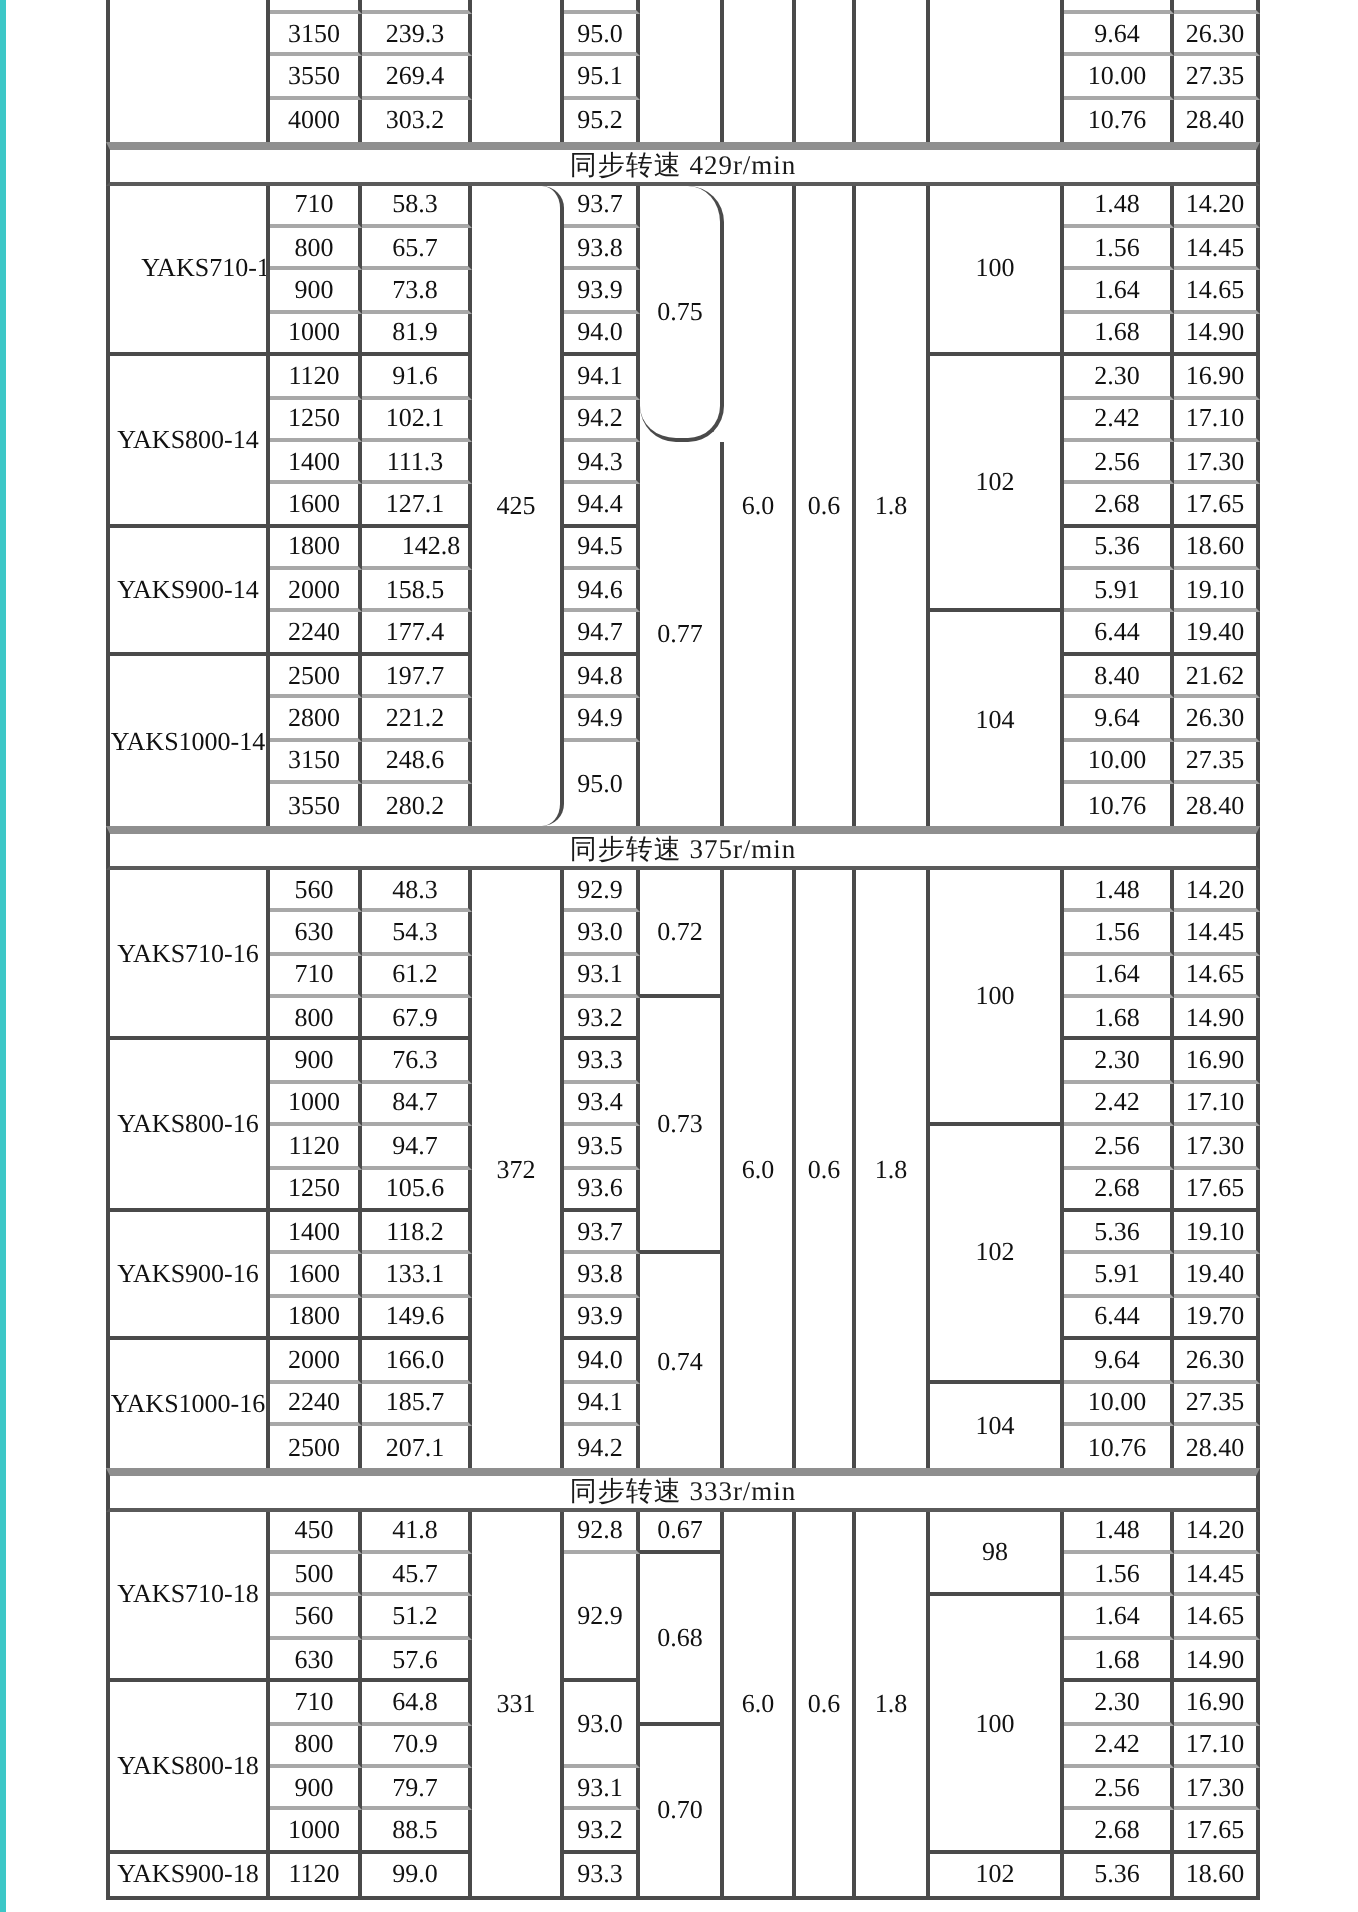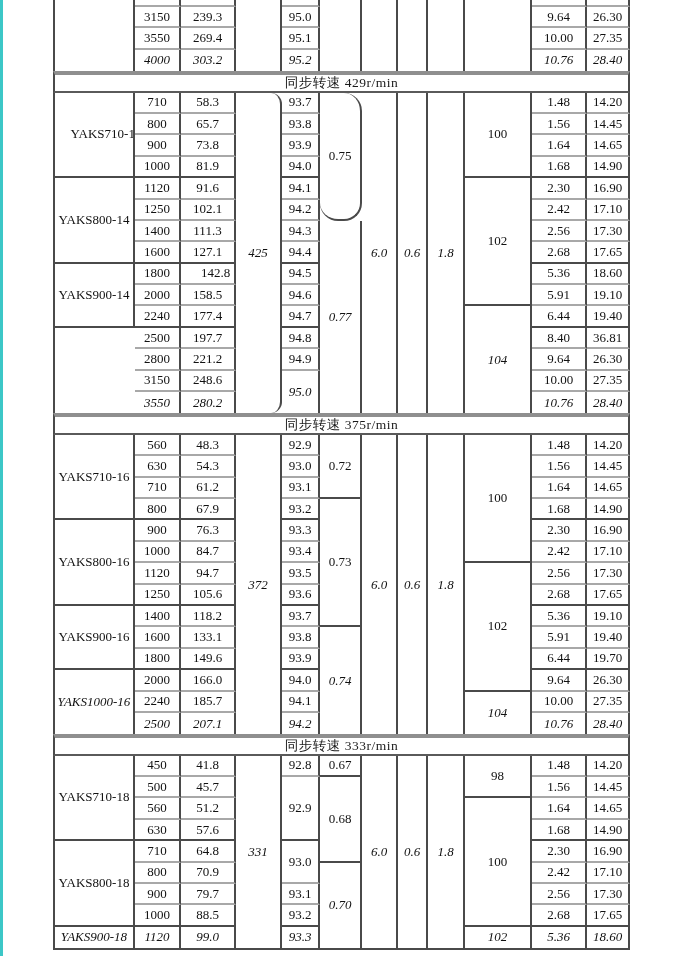--- a/index.html
+++ b/index.html
@@ -28,21 +28,21 @@
     display: grid; width: 577px;
     border-left: 2px solid #4a4a4a;
     background: #fff;
   }
   .sec-grid.last { border-bottom: 2px solid #4a4a4a; }
   .cell {
     border-right: 2px solid #4a4a4a;
     display: flex; align-items: center; justify-content: center;
     font-size: 13px; color: #111; white-space: nowrap; overflow: hidden;
   }
-  .bb-none { border-bottom: none; font-style: italic; }
+  .bb-none { border-bottom: none; }
   .bb-light { border-bottom: 2px solid #a8a8a8; }
   .bb-dark  { border-bottom: 2px solid #4a4a4a; }
 </style>
 </head>
 <body>
 
 <div class="page">
   <div class="accent-strip" style="background: rgb(60, 199, 199);"></div>
   <div class="spec-table">
       <div class="sec-grid" style="grid-template-columns: 80px 46px 55px 46px 38px 42px 36px 30px 37px 67px 55px 43px; grid-template-rows: 7px 21.4px 21.4px 21.4px;">
@@ -72,20 +72,21 @@
         <div class="cell bb-none" style="grid-area: 1 / 7 / span 4;"></div>
         <div class="cell bb-none" style="grid-area: 1 / 8 / span 4;"></div>
         <div class="cell bb-none" style="grid-area: 1 / 9 / span 4;"></div>
         <div class="cell bb-none" style="grid-area: 1 / 10 / span 4;"></div>
       </div>
       <div class="sec-title">同步转速  429r/min</div>
       <div class="sec-grid" style="grid-template-columns: 80px 46px 55px 46px 38px 42px 36px 30px 37px 67px 55px 43px; grid-template-rows: 21.4px 21.4px 21.4px 21.4px 21.4px 21.4px 21.4px 21.4px 21.4px 21.4px 21.4px 21.4px 21.4px 21.4px 21.4px;">
         <div class="cell bb-dark" style="grid-area: 1 / 1 / span 4; padding-left: 24px;">YAKS710-14</div>
         <div class="cell bb-dark" style="grid-area: 5 / 1 / span 4;">YAKS800-14</div>
         <div class="cell bb-dark" style="grid-area: 9 / 1 / span 3;">YAKS900-14</div>
+        <div class="cell bb-none" style="grid-area: 12 / 1 / span 4;">YAKS1000-14</div>
         <div class="cell bb-light" style="grid-area: 1 / 2 / span 1;">710</div>
         <div class="cell bb-light" style="grid-area: 1 / 3 / span 1;">58.3</div>
         <div class="cell bb-light" style="grid-area: 1 / 11 / span 1;">1.48</div>
         <div class="cell bb-light" style="grid-area: 1 / 12 / span 1;">14.20</div>
         <div class="cell bb-light" style="grid-area: 2 / 2 / span 1;">800</div>
         <div class="cell bb-light" style="grid-area: 2 / 3 / span 1;">65.7</div>
         <div class="cell bb-light" style="grid-area: 2 / 11 / span 1;">1.56</div>
         <div class="cell bb-light" style="grid-area: 2 / 12 / span 1;">14.45</div>
         <div class="cell bb-light" style="grid-area: 3 / 2 / span 1;">900</div>
         <div class="cell bb-light" style="grid-area: 3 / 3 / span 1;">73.8</div>
@@ -119,21 +120,21 @@
         <div class="cell bb-light" style="grid-area: 10 / 3 / span 1;">158.5</div>
         <div class="cell bb-light" style="grid-area: 10 / 11 / span 1;">5.91</div>
         <div class="cell bb-light" style="grid-area: 10 / 12 / span 1;">19.10</div>
         <div class="cell bb-dark" style="grid-area: 11 / 2 / span 1;">2240</div>
         <div class="cell bb-dark" style="grid-area: 11 / 3 / span 1;">177.4</div>
         <div class="cell bb-dark" style="grid-area: 11 / 11 / span 1;">6.44</div>
         <div class="cell bb-dark" style="grid-area: 11 / 12 / span 1;">19.40</div>
         <div class="cell bb-light" style="grid-area: 12 / 2 / span 1;">2500</div>
         <div class="cell bb-light" style="grid-area: 12 / 3 / span 1;">197.7</div>
         <div class="cell bb-light" style="grid-area: 12 / 11 / span 1;">8.40</div>
-        <div class="cell bb-light" style="grid-area: 12 / 12 / span 1;">36.81</div>
+        <div class="cell bb-light" style="grid-area: 12 / 12 / span 1;">21.62</div>
         <div class="cell bb-light" style="grid-area: 13 / 2 / span 1;">2800</div>
         <div class="cell bb-light" style="grid-area: 13 / 3 / span 1;">221.2</div>
         <div class="cell bb-light" style="grid-area: 13 / 11 / span 1;">9.64</div>
         <div class="cell bb-light" style="grid-area: 13 / 12 / span 1;">26.30</div>
         <div class="cell bb-light" style="grid-area: 14 / 2 / span 1;">3150</div>
         <div class="cell bb-light" style="grid-area: 14 / 3 / span 1;">248.6</div>
         <div class="cell bb-light" style="grid-area: 14 / 11 / span 1;">10.00</div>
         <div class="cell bb-light" style="grid-area: 14 / 12 / span 1;">27.35</div>
         <div class="cell bb-none" style="grid-area: 15 / 2 / span 1;">3550</div>
         <div class="cell bb-none" style="grid-area: 15 / 3 / span 1;">280.2</div>

